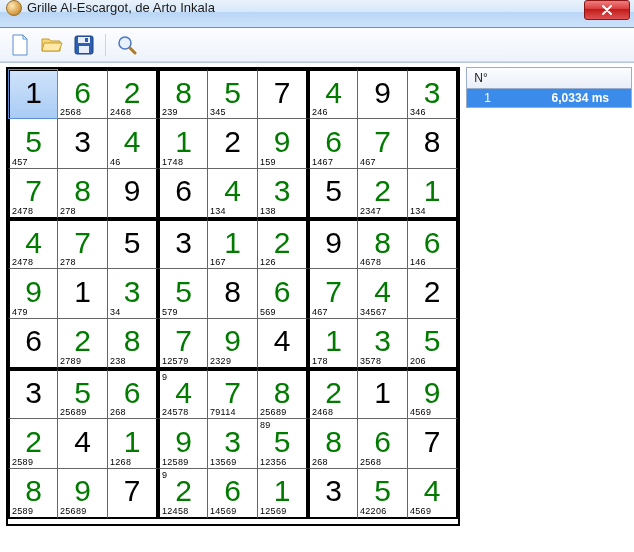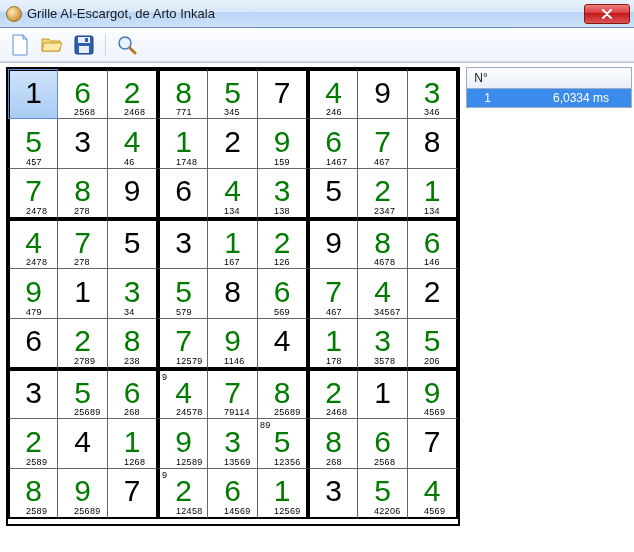--- a/index.html
+++ b/index.html
@@ -16,21 +16,21 @@
     width: 634px;
     height: 552px;
     background: #fff;
     box-sizing: border-box;
   }
   .titlebar {
     height: 28px;
     background: linear-gradient(to bottom, #e9f2fb 0%, #d7e7fa 45%, #bad6f5 46%, #cde2fb 100%);
     border-bottom: 1px solid #6a8ec4;
     display: flex;
-    align-items: center;
+    align-items: flex-start;
     padding: 0 2px 0 6px;
     box-sizing: border-box;
   }
   .title-icon {
     width: 16px; height: 16px;
     margin-right: 5px;
     background: radial-gradient(circle at 35% 35%, #ffe9b5, #d9a24c 60%, #9e6e22);
     border-radius: 50%;
     border: 1px solid #9e6e22;
     box-sizing: border-box;
@@ -141,21 +141,21 @@
     transform: translate(-50%, -56%);
     font-family: Arial, sans-serif;
     font-size: 30px;
     line-height: 1;
   }
   .main-val.green { color: #007b00; }
   .main-val.black { color: #000; }
   .notes-bl {
     position: absolute;
     bottom: 1px;
-    left: 16px;
+    left: 2px;
     font-family: Arial, sans-serif;
     font-size: 9px;
     color: #000;
     letter-spacing: 0.3px;
   }
   .notes-tl {
     position: absolute;
     top: 1px;
     left: 2px;
     font-family: Arial, sans-serif;
@@ -258,21 +258,21 @@
         <div class="cell bt">
           <div class="main-val green">6</div>
           <div class="notes-bl">2568</div>
         </div>
         <div class="cell bt" style="border-right: 2px solid rgb(0, 0, 0);">
           <div class="main-val green">2</div>
           <div class="notes-bl">2468</div>
         </div>
         <div class="cell bt bl">
           <div class="main-val green">8</div>
-          <div class="notes-bl">771</div>
+          <div class="notes-bl">239</div>
         </div>
         <div class="cell bt">
           <div class="main-val green">5</div>
           <div class="notes-bl">345</div>
         </div>
         <div class="cell bt" style="border-right: 2px solid rgb(0, 0, 0);">
           <div class="main-val black">7</div>
         </div>
         <div class="cell bt bl">
           <div class="main-val green">4</div>
@@ -427,21 +427,21 @@
         <div class="cell" style="border-right: 2px solid rgb(0, 0, 0); border-bottom: 2px solid rgb(0, 0, 0);">
           <div class="main-val green">8</div>
           <div class="notes-bl">238</div>
         </div>
         <div class="cell bl" style="border-bottom: 2px solid rgb(0, 0, 0);">
           <div class="main-val green">7</div>
           <div class="notes-bl">12579</div>
         </div>
         <div class="cell" style="border-bottom: 2px solid rgb(0, 0, 0);">
           <div class="main-val green">9</div>
-          <div class="notes-bl">1146</div>
+          <div class="notes-bl">2329</div>
         </div>
         <div class="cell" style="border-right: 2px solid rgb(0, 0, 0); border-bottom: 2px solid rgb(0, 0, 0);">
           <div class="main-val black">4</div>
         </div>
         <div class="cell bl" style="border-bottom: 2px solid rgb(0, 0, 0);">
           <div class="main-val green">1</div>
           <div class="notes-bl">178</div>
         </div>
         <div class="cell" style="border-bottom: 2px solid rgb(0, 0, 0);">
           <div class="main-val green">3</div>
@@ -559,19 +559,19 @@
       </div>
 
     <div class="right-panel">
       <div class="dtable">
         <div class="dhead" id="dhead">
             <div class="dh" style="width: 28px;">N°</div>
           </div>
         <div id="dbody">
             <div class="drow">
               <div class="dc" style="width: 28px; justify-content: flex-end;">1</div>
-              <div class="dc" style="width: 118px; justify-content: flex-end;">6,0334 ms</div>
+              <div class="dc" style="width: 118px; justify-content: flex-end; font-weight: bold;">6,0334 ms</div>
             </div>
           </div>
       </div>
     </div>
   </div>
 </div>
 
 </body></html>

